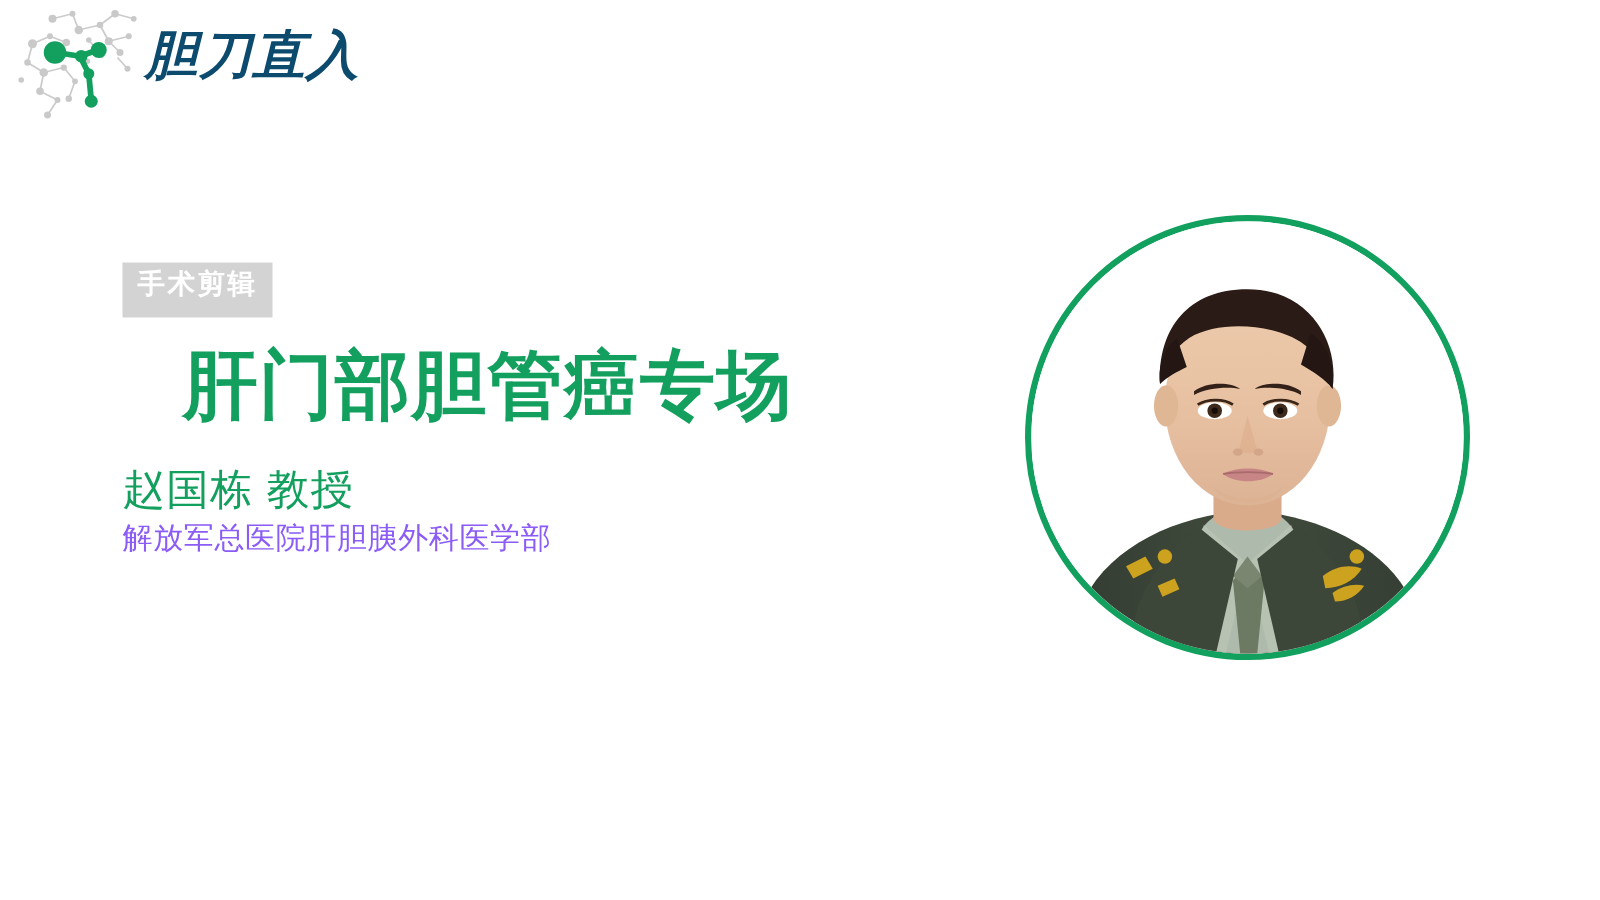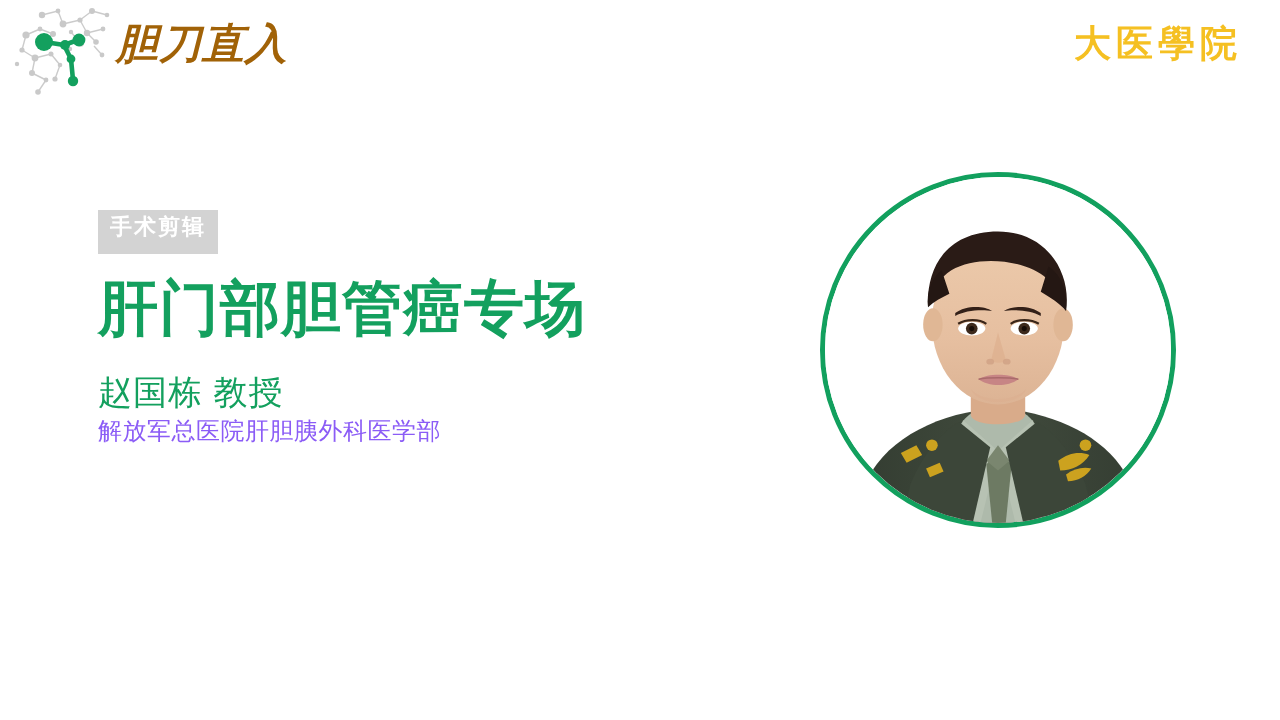--- a/index.html
+++ b/index.html
@@ -43,21 +43,21 @@
   }
   .brand-wordmark {
     position: absolute;
     left: 108px;
     top: 18px;
     font-size: 42px;
     line-height: 48px;
     font-weight: 900;
     font-style: italic;
     letter-spacing: 1px;
-    color: #a16207;
+    color: #0c4a6e;
     white-space: nowrap;
   }
   .academy-wordmark {
     position: absolute;
     right: 38px;
     top: 22px;
     font-family: "Liberation Serif", "DejaVu Serif", serif;
     font-size: 37px;
     line-height: 44px;
     font-weight: 700;
@@ -84,20 +84,21 @@
     padding: 6px 12px 16px 12px;
   }
   .session-title {
     margin-top: 22px;
     font-size: 60px;
     line-height: 66px;
     font-weight: 900;
     letter-spacing: 1px;
     color: #13a05e;
     white-space: nowrap;
+    margin-left: 48px;
   }
   .speaker-name {
     margin-top: 30px;
     font-size: 34px;
     line-height: 40px;
     font-weight: 400;
     letter-spacing: 1px;
     color: #13a05e;
     white-space: nowrap;
   }
@@ -201,21 +202,20 @@
             <circle cx="71" cy="38" r="6.4"></circle>
             <circle cx="63" cy="57" r="4.4"></circle>
             <circle cx="65" cy="79" r="5.2"></circle>
           </g>
         </svg>
       </span>
 
       <span class="brand-wordmark">胆刀直入</span>
     </div>
 
-    <span class="academy-wordmark">大医學院</span>
   </div>
 
   <div class="info-block">
 
     <div class="section-badge">手术剪辑</div>
 
     <div class="session-title">肝门部胆管癌专场</div>
 
     <div class="speaker-name">赵国栋 教授</div>
 

